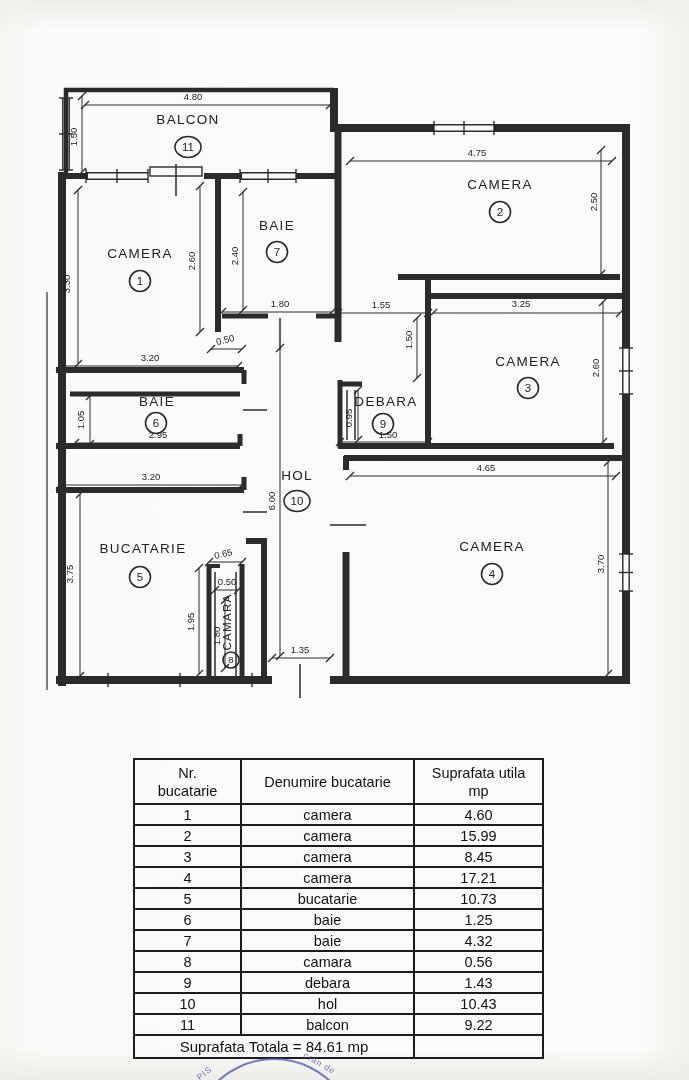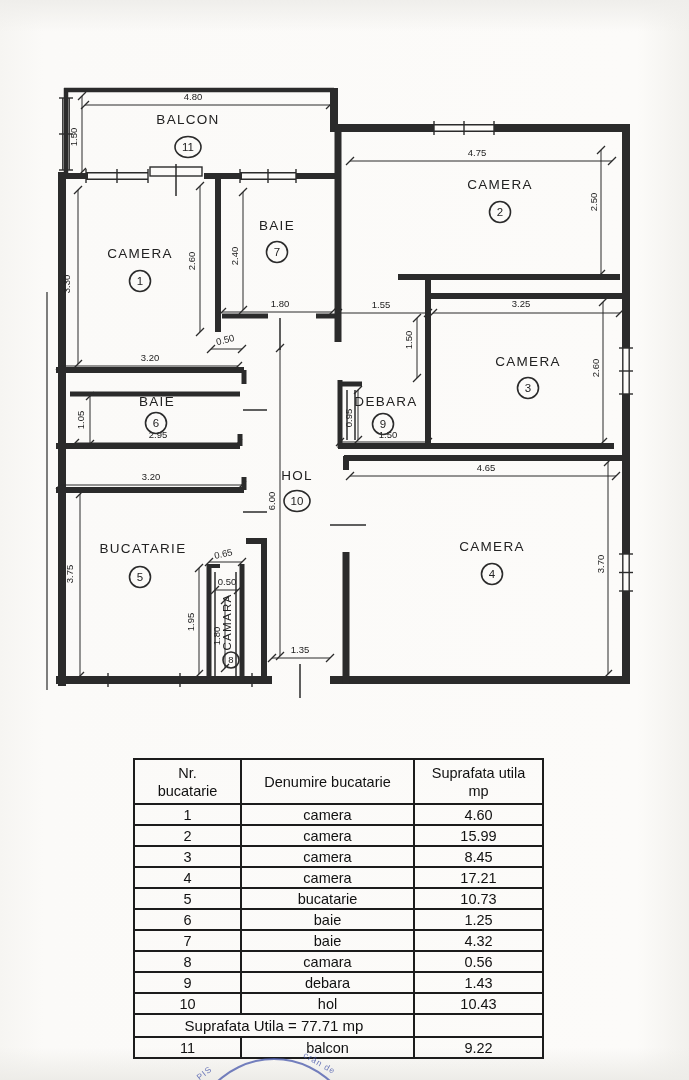--- a/index.html
+++ b/index.html
@@ -345,29 +345,29 @@
             <td>debara</td>
             <td>1.43</td>
           </tr>
           <tr>
             <td>10</td>
             <td>hol</td>
             <td>10.43</td>
           </tr>
         </tbody>
       <tbody>
-        <tr class="mergerow">
-          <td colspan="2">Suprafata Utila = 77.71 mp</td>
-          <td></td>
-        </tr>
         <tr>
           <td>11</td>
           <td>balcon</td>
           <td>9.22</td>
         </tr>
+        <tr class="mergerow">
+          <td colspan="2">Suprafata Totala = 84.61 mp</td>
+          <td></td>
+        </tr>
 
       </tbody>
     </table>
   </div>
 
   <div class="stamp"></div>
   <span class="stamp-frag frag-a">PIS</span>
   <span class="stamp-frag frag-b">crân de</span>
 
 </div>

